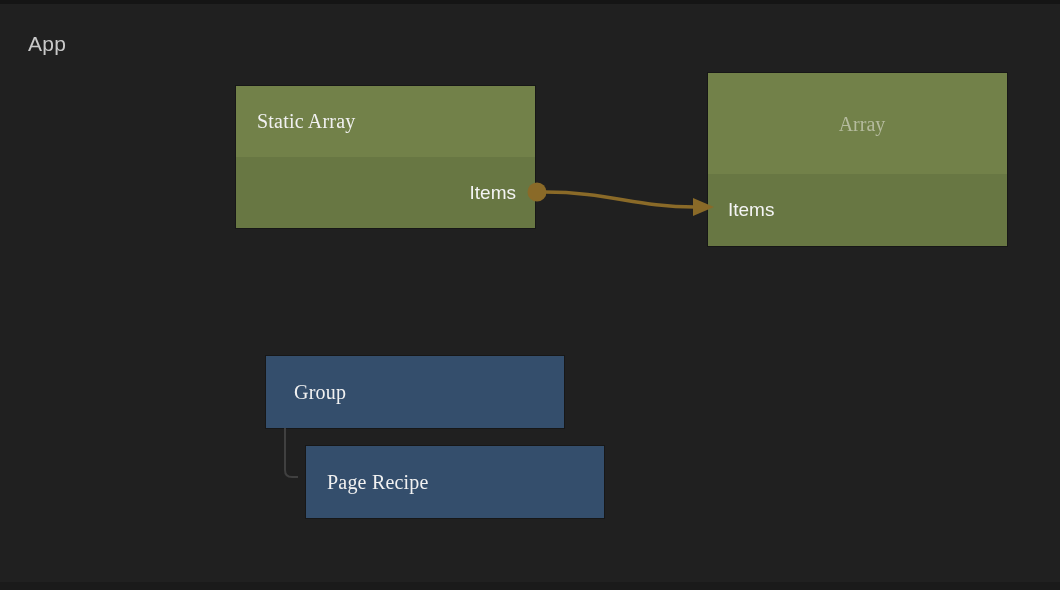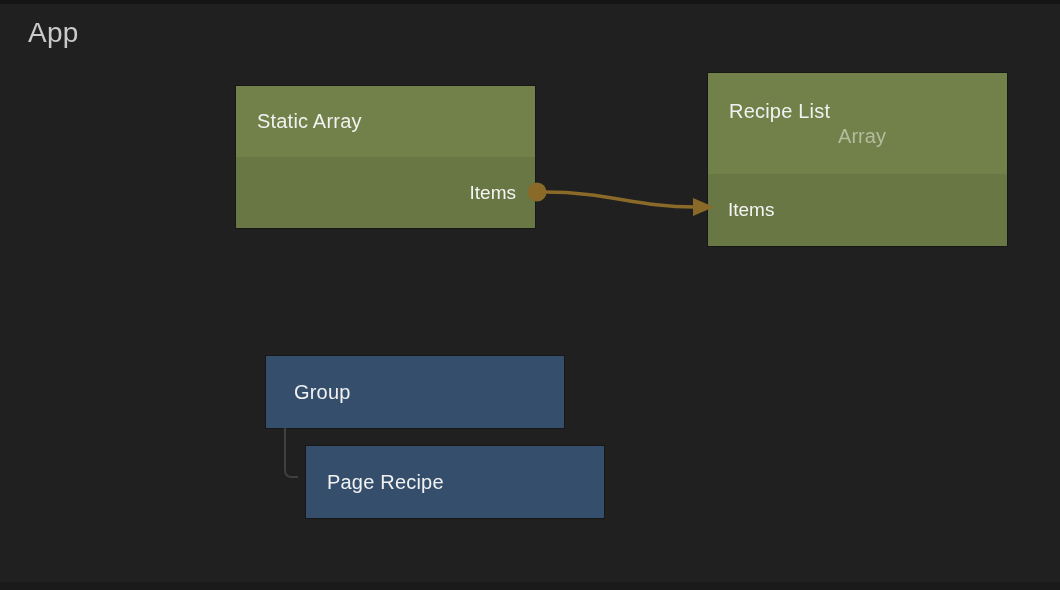--- a/index.html
+++ b/index.html
@@ -21,39 +21,40 @@
     position: absolute;
     left: 0;
     width: 1060px;
   }
   .strip.top    { top: 0;    height: 4px; background: #151515; }
   .strip.bottom { bottom: 0; height: 8px; background: #1a1a1a; }
 
   .app-label {
     position: absolute;
     left: 28px;
-    top: 17px;
-    font-size: 28px;
+    top: 32px;
+    font-size: 21px;
     color: #c9c9c9;
     letter-spacing: 0.3px;
     user-select: none;
   }
 
   .node {
     position: absolute;
     box-sizing: border-box;
     border: 1px solid rgba(0,0,0,0.28);
   }
   .node-header {
     display: flex;
     flex-direction: column;
     justify-content: center;
     box-sizing: border-box;
     padding-left: 21px;
     padding-right: 12px;
+    font-family: Liberation Serif, serif;
   }
   .green .node-header { background: #728149; }
   .green .node-body   { background: #687743; }
   .blue  .node-header { background: #344e6c; }
 
   .node-title {
     font-size: 20px;
     color: #f1f1f1;
     letter-spacing: 0.2px;
     white-space: nowrap;
@@ -116,21 +117,20 @@
     <div class="node-header">
       <span class="node-title">Static Array</span>
     </div>
     <div class="node-body align-right">
       <span class="port-label">Items</span>
     </div>
   </div>
 
   <div class="node green" id="node-recipe-list">
     <div class="node-header">
-      <span class="node-title">Recipe List</span>
       <span class="node-subtitle">Array</span>
     </div>
     <div class="node-body align-left">
       <span class="port-label">Items</span>
     </div>
   </div>
 
   <div class="node blue" id="node-group">
     <div class="node-header">
       <span class="node-title">Group</span>

